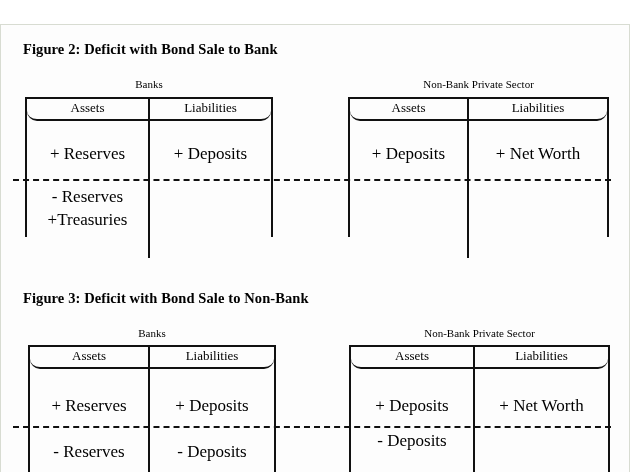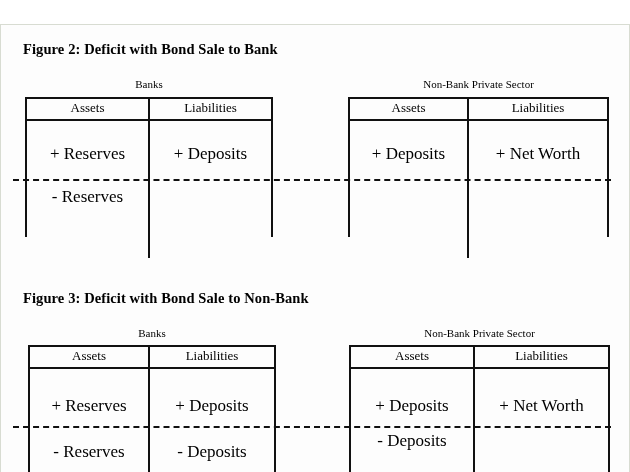--- a/index.html
+++ b/index.html
@@ -45,20 +45,21 @@
     box-sizing: border-box;
     border-top: 2px solid #111;
     border-left: 2px solid #111;
     border-right: 2px solid #111;
     border-bottom: none;
   }
   .taccount .hdr-row {
     display: flex;
     box-sizing: border-box;
     border-bottom: 2px solid #111;
+    border-radius: 10px;
   }
   .taccount .hdr-cell {
     box-sizing: border-box;
     text-align: center;
     font-size: 13px;
     padding: 2px 0 3px 0;
     line-height: 1.15;
   }
   .taccount .hdr-cell.left {
     border-right: 2px solid #111;
@@ -107,20 +108,21 @@
       <div class="body-cell left" style="width:123px; padding-top:22px;">
         <span class="entry">+ Reserves</span>
       </div>
       <div class="body-cell" style="width:121px; padding-top:22px;">
         <span class="entry">+ Deposits</span>
       </div>
     </div>
     <div class="body-row" style="height:85px;">
       <div class="body-cell left" style="width:123px; padding-top:13px;">
         <span class="entry">- Reserves</span>
+        <span class="entry">+Treasuries</span>
       </div>
       <div class="body-cell" style="width:121px;"></div>
     </div>
   </div>
 
   <div class="entity-label" style="left:347px; top:53px; width:261px;">Non-Bank Private Sector</div>
 
   <div class="taccount" style="left:347px; top:72px; width:261px; height:140px;">
     <div class="hdr-row">
       <div class="hdr-cell left" style="width:119px;">Assets</div>

